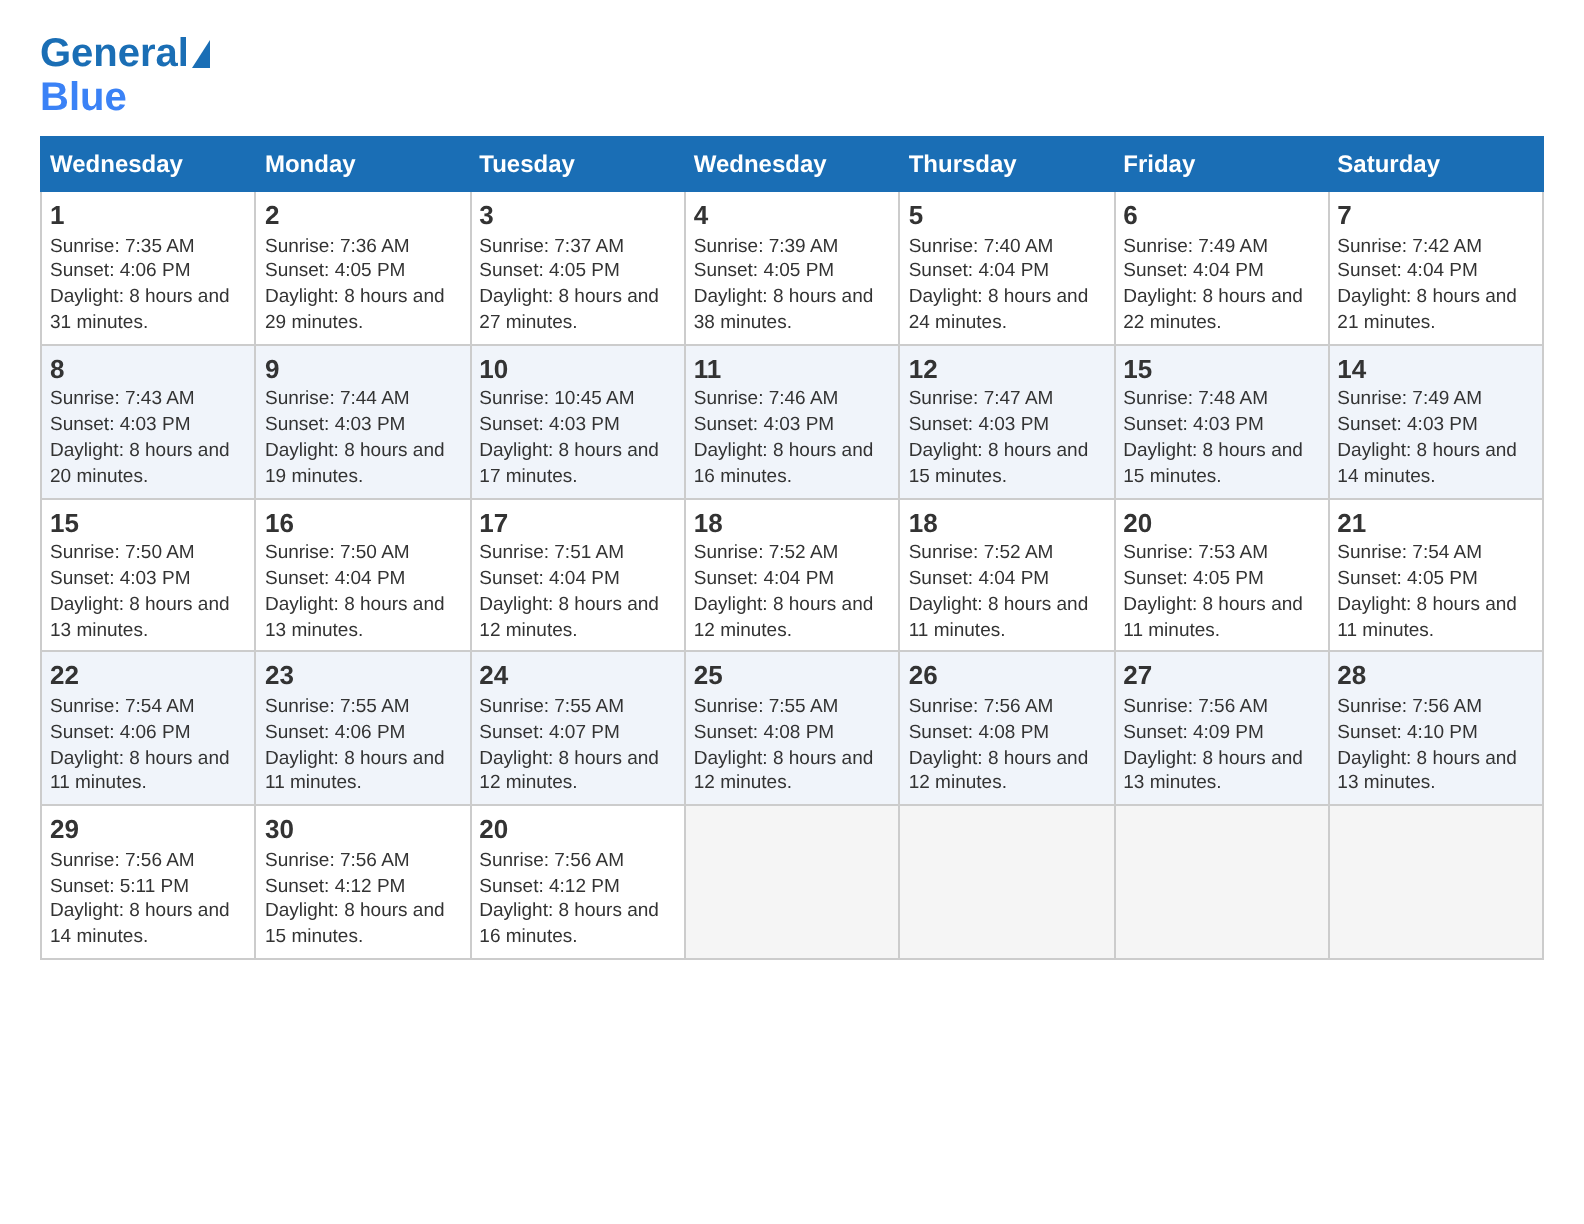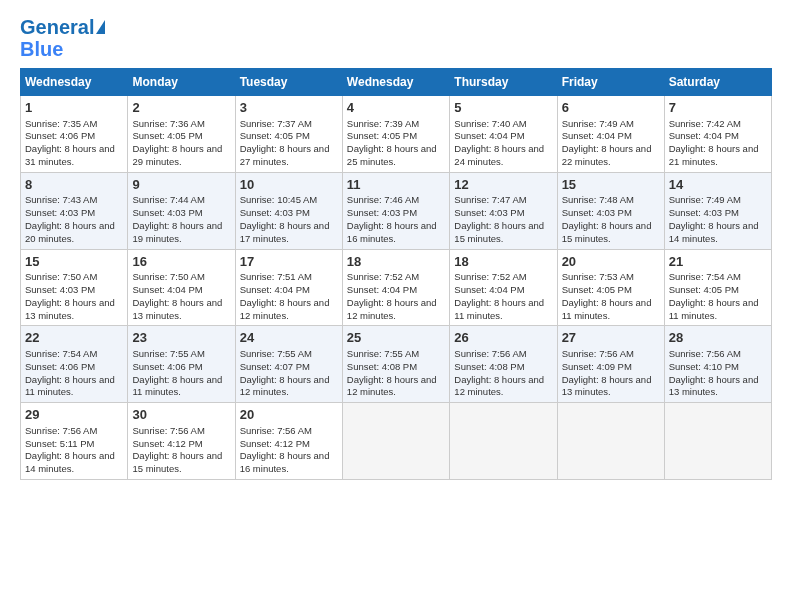--- a/index.html
+++ b/index.html
@@ -135,21 +135,21 @@
           <th>Thursday</th>
           <th>Friday</th>
           <th>Saturday</th>
         </tr>
     </thead>
     <tbody id="calendar-body">
     <tr>
           <td><span class="day-num">1</span><span>Sunrise: 7:35 AM</span><br><span>Sunset: 4:06 PM</span><br><span>Daylight: 8 hours and 31 minutes.</span></td>
           <td><span class="day-num">2</span><span>Sunrise: 7:36 AM</span><br><span>Sunset: 4:05 PM</span><br><span>Daylight: 8 hours and 29 minutes.</span></td>
           <td><span class="day-num">3</span><span>Sunrise: 7:37 AM</span><br><span>Sunset: 4:05 PM</span><br><span>Daylight: 8 hours and 27 minutes.</span></td>
-          <td><span class="day-num">4</span><span>Sunrise: 7:39 AM</span><br><span>Sunset: 4:05 PM</span><br><span>Daylight: 8 hours and 25 minutes.</span></td>
+          <td><span class="day-num">4</span><span>Sunrise: 7:39 AM</span><br><span>Sunset: 4:05 PM</span><br><span>Daylight: 8 hours and 38 minutes.</span></td>
           <td><span class="day-num">5</span><span>Sunrise: 7:40 AM</span><br><span>Sunset: 4:04 PM</span><br><span>Daylight: 8 hours and 24 minutes.</span></td>
           <td><span class="day-num">6</span><span>Sunrise: 7:49 AM</span><br><span>Sunset: 4:04 PM</span><br><span>Daylight: 8 hours and 22 minutes.</span></td>
           <td><span class="day-num">7</span><span>Sunrise: 7:42 AM</span><br><span>Sunset: 4:04 PM</span><br><span>Daylight: 8 hours and 21 minutes.</span></td>
         </tr>
         <tr>
           <td><span class="day-num">8</span><span>Sunrise: 7:43 AM</span><br><span>Sunset: 4:03 PM</span><br><span>Daylight: 8 hours and 20 minutes.</span></td>
           <td><span class="day-num">9</span><span>Sunrise: 7:44 AM</span><br><span>Sunset: 4:03 PM</span><br><span>Daylight: 8 hours and 19 minutes.</span></td>
           <td><span class="day-num">10</span><span>Sunrise: 10:45 AM</span><br><span>Sunset: 4:03 PM</span><br><span>Daylight: 8 hours and 17 minutes.</span></td>
           <td><span class="day-num">11</span><span>Sunrise: 7:46 AM</span><br><span>Sunset: 4:03 PM</span><br><span>Daylight: 8 hours and 16 minutes.</span></td>
           <td><span class="day-num">12</span><span>Sunrise: 7:47 AM</span><br><span>Sunset: 4:03 PM</span><br><span>Daylight: 8 hours and 15 minutes.</span></td>

